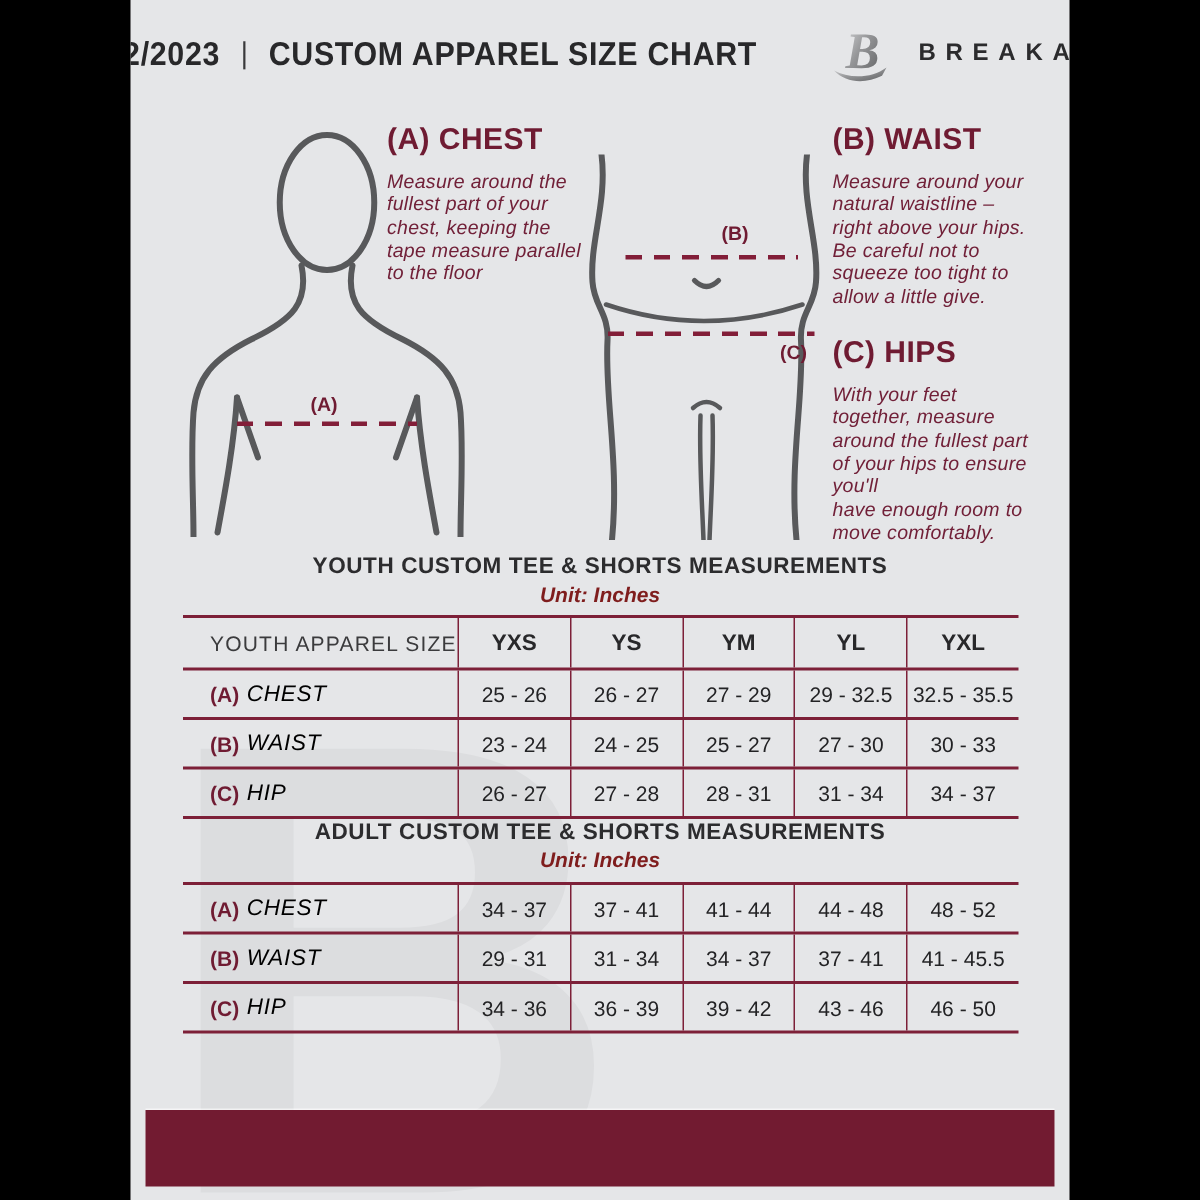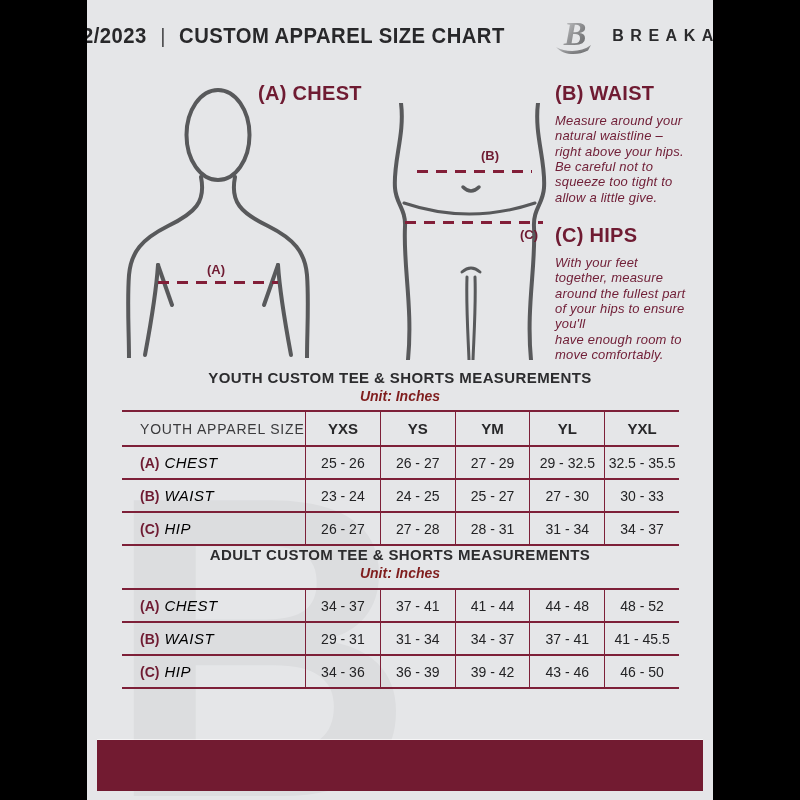--- a/index.html
+++ b/index.html
@@ -86,20 +86,25 @@
           <path d="M 35 181 C 33 212 27 244 22 271"></path>
           <path d="M 35 181 L 49 221"></path>
           <path d="M 155 181 C 157 212 163 244 168 271"></path>
           <path d="M 155 181 L 141 221"></path>
         </svg>
         <span class="dash-label" style="left:99px; top:190px; width:60px;">(A)</span>
         <div class="dash" style="left:71px; top:209px; width:120px;"></div>
 
         <div class="guide-col" style="left:171px; top:10px; width:155px;">
           <div class="guide-title">(A) CHEST</div>
+          <div class="guide-body">Measure around the
+fullest part of your
+chest, keeping the
+tape measure parallel
+to the floor</div>
         </div>
 
         <svg class="fig" style="left:305px; top:31px;" width="155" height="257" viewBox="0 0 155 257" fill="none" stroke="#58595b" stroke-width="4" stroke-linecap="round" stroke-linejoin="round">
           <path d="M 9 0 C 13 32 1 58 3 85 C 4 101 14 106 13 124 C 11 162 21 205 16 257"></path>
           <path d="M 146 0 C 142 32 154 58 152 85 C 151 101 141 106 142 124 C 144 162 134 205 139 257"></path>
           <path d="M 71 84 Q 79 92 87 84" stroke-width="3.5"></path>
           <path d="M 12 100 Q 77 122 143 100" stroke-width="3"></path>
           <path d="M 70 169 Q 79 161 88 169" stroke-width="3"></path>
           <path d="M 75 174 C 74 202 76 231 77 257" stroke-width="3"></path>
           <path d="M 83 174 C 84 202 82 231 81 257" stroke-width="3"></path>

